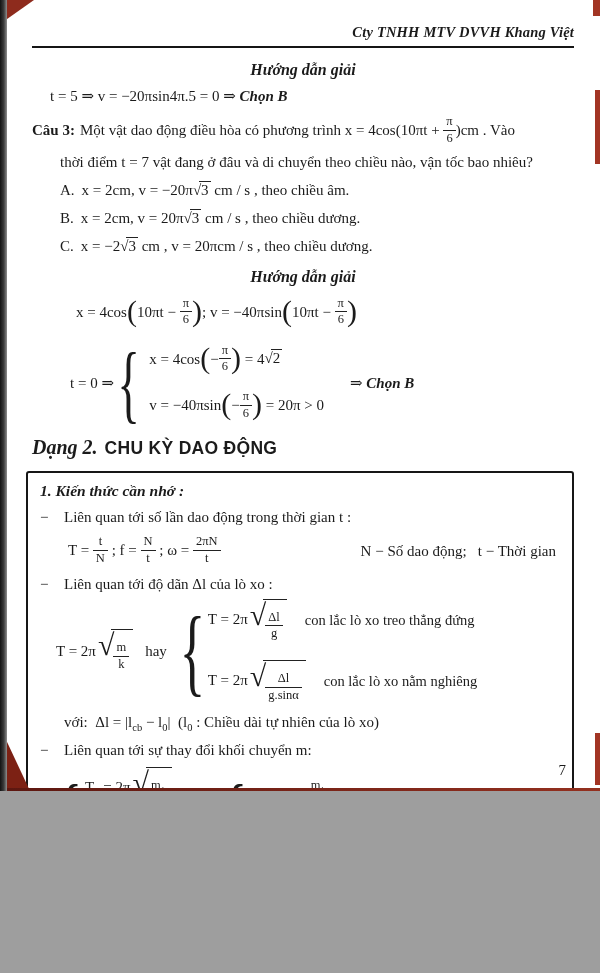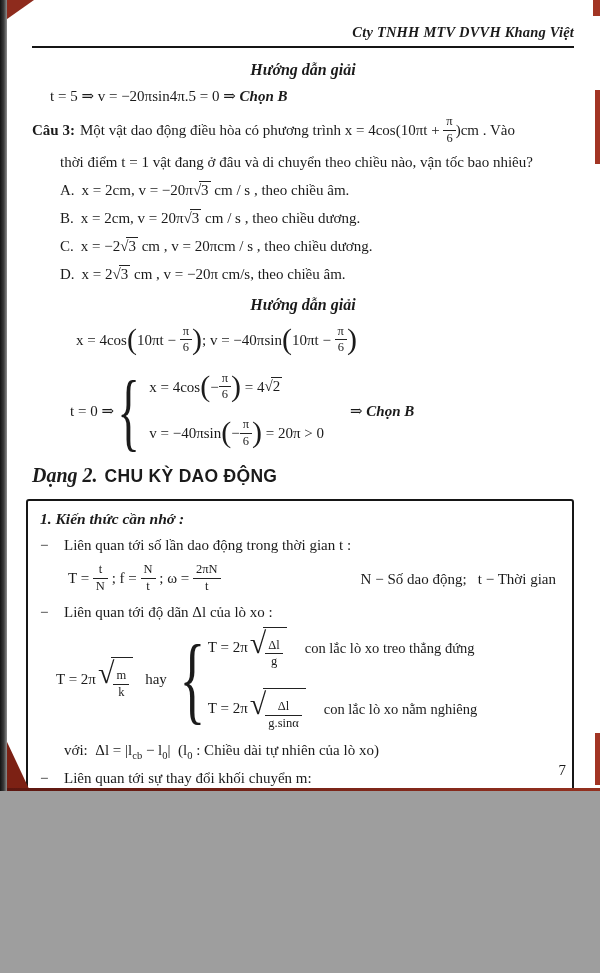--- a/index.html
+++ b/index.html
@@ -91,37 +91,33 @@
     <div class="mline">
       <span>t = 5 ⇒ v = −20πsin4π.5 = 0 ⇒</span>
       <span class="choice">Chọn B</span>
     </div>
 
     <div class="q3">
       <span class="qlabel">Câu 3:</span><span>Một vật dao động điều hòa có phương trình</span>
       <span>x = 4cos(10πt +</span>
       <span class="frac"><span class="num">π</span><span class="den">6</span></span><span>)cm . Vào</span>
     </div>
-    <div class="q3cont">thời điểm t = 1 vật đang ở đâu và di chuyển theo chiều nào, vận tốc bao nhiêu?</div>
+    <div class="q3cont">thời điểm t = 7 vật đang ở đâu và di chuyển theo chiều nào, vận tốc bao nhiêu?</div>
 
     <div class="opt">
       <span class="olabel">A.</span><span>x = 2cm,  v = −20π</span><span class="sqs"><span class="sign">√</span><span class="rad">3</span></span>
       <span>cm / s , theo chiều âm.</span>
     </div>
     <div class="opt">
       <span class="olabel">B.</span><span>x = 2cm,  v = 20π</span><span class="sqs"><span class="sign">√</span><span class="rad">3</span></span>
       <span>cm / s ,  theo chiều dương.</span>
     </div>
     <div class="opt">
       <span class="olabel">C.</span><span>x = −2</span><span class="sqs"><span class="sign">√</span><span class="rad">3</span></span>
       <span>cm , v = 20πcm / s , theo chiều dương.</span>
-    </div>
-    <div class="opt">
-      <span class="olabel">D.</span><span>x = 2</span><span class="sqs"><span class="sign">√</span><span class="rad">3</span></span>
-      <span>cm , v = −20π cm/s, theo chiều âm.</span>
     </div>
 
     <div class="chead">Hướng dẫn giải</div>
 
     <div class="sol2f">
       <span>x = 4cos</span><span class="bp">(</span><span>10πt −</span>
       <span class="frac"><span class="num">π</span><span class="den">6</span></span><span class="bp">)</span><span>;</span>
       <span>v = −40πsin</span><span class="bp">(</span><span>10πt −</span>
       <span class="frac"><span class="num">π</span><span class="den">6</span></span><span class="bp">)</span>
     </div>

